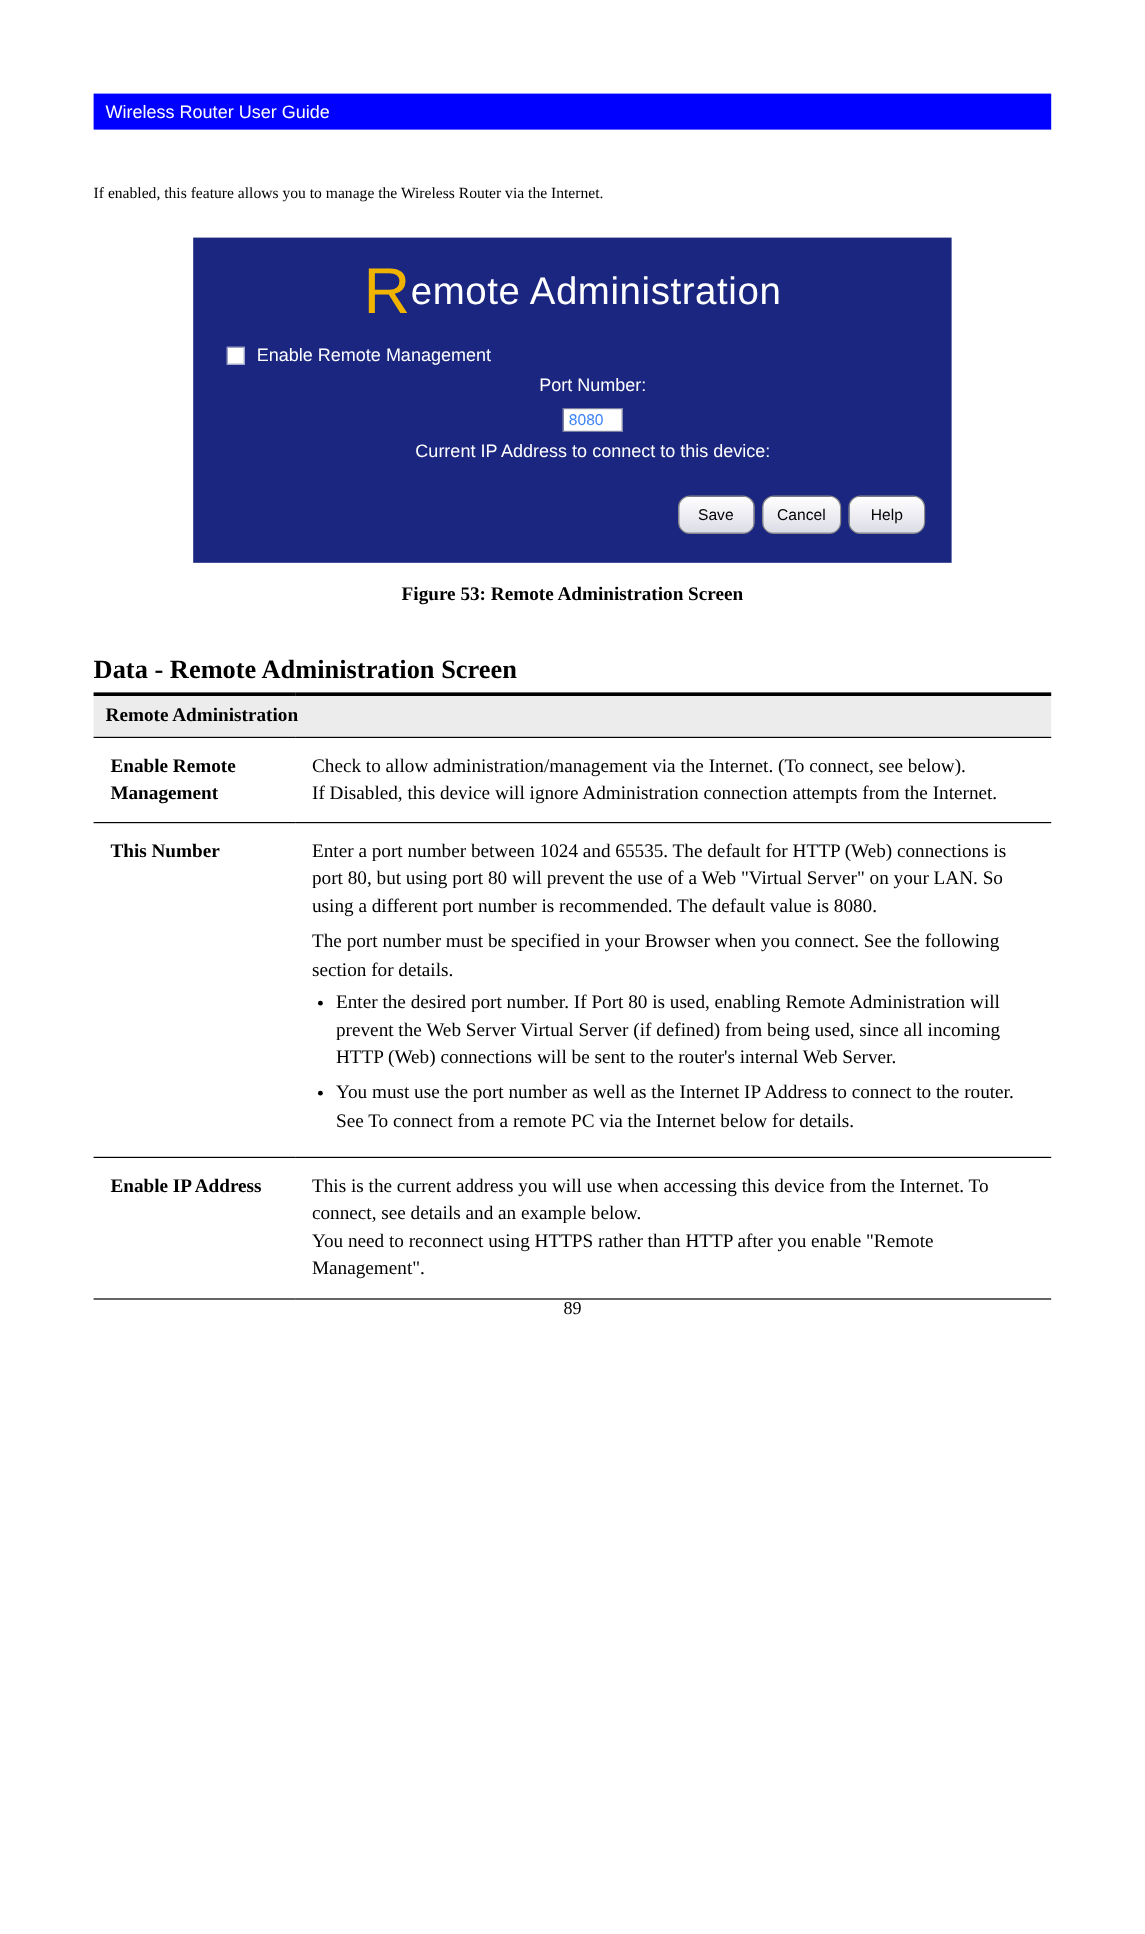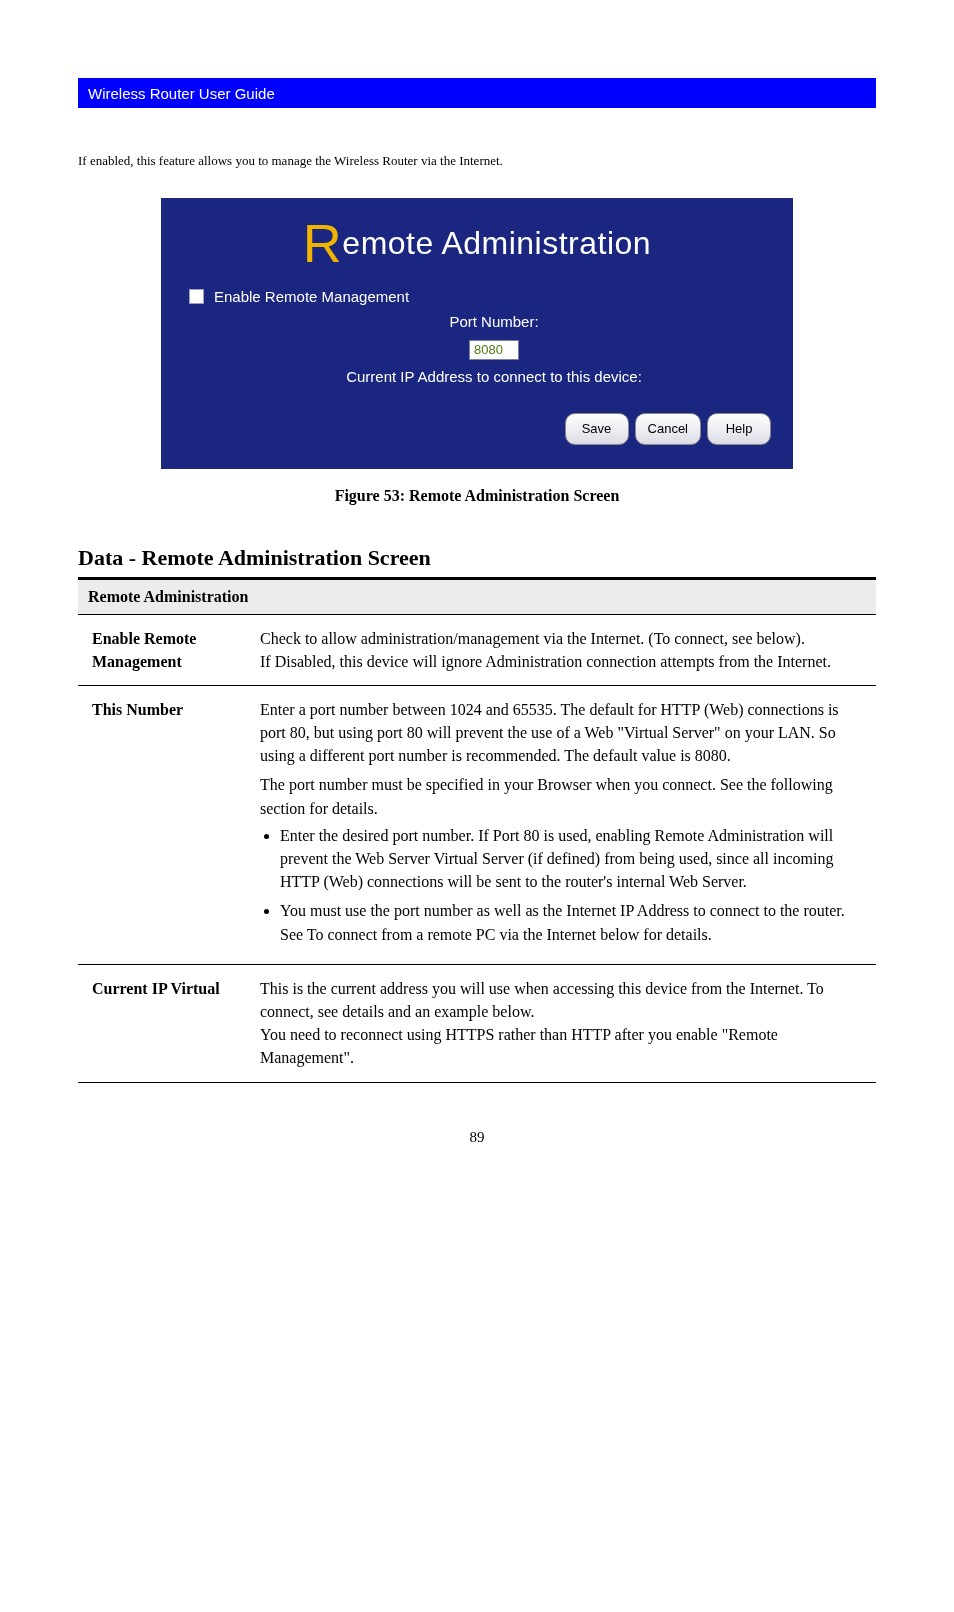--- a/index.html
+++ b/index.html
@@ -39,21 +39,21 @@
   .admin-right .desc { line-height: 1.35; margin-bottom: 10px; }
   .admin-right .row { display: flex; align-items: center; gap: 10px; margin-left: 6px; }
   .admin-right .row + .row { margin-top: 8px; flex-direction: column; }
   .admin-right .indent { margin-left: 34px; }
   .chk {
     appearance: none; width: 15px; height: 15px; border: 1px solid #9aa0c6;
     background: #ffffff; display: inline-block;
   }
   .port-input {
     width: 50px; height: 20px; border: 1px solid #7a7f9e; padding: 0 4px;
-    font-family: Arial, Helvetica, sans-serif; font-size: 13px; color: #4d7c0f;
+    font-family: Arial, Helvetica, sans-serif; font-size: 13px; color: #3b82f6;
     background: #ffffff;
   }
   .btn-row { display: flex; gap: 6px; justify-content: flex-end; margin-top: 28px; }
   .btn {
     min-width: 64px; height: 32px; padding: 0 12px;
     border: 1px solid #8a8a8a; border-radius: 10px;
     background: linear-gradient(#ffffff, #dcdce6);
     font-family: Arial, Helvetica, sans-serif; font-size: 13px; color: #000;
     cursor: pointer;
   }
@@ -69,21 +69,21 @@
     padding: 8px 10px; font-size: 16px;
   }
   .data-table td {
     border-bottom: 1px solid #000; padding: 12px 14px; vertical-align: top;
     line-height: 1.45;
   }
   .data-table td.label { width: 168px; font-weight: 700; }
   .data-table ul { margin: 4px 0 0 20px; }
   .data-table li { margin-bottom: 6px; }
 
-  .page-num { text-align: center; font-size: 15px; margin-top: 46px; }
+  .page-num { text-align: center; font-size: 15px; }
 </style>
 </head>
 <body>
 
 <div class="page">
 
   <div class="chapter-bar">
     <span>Wireless Router User Guide</span>
     <span></span>
   </div>
@@ -144,21 +144,21 @@
         <p>Enter a port number between 1024 and 65535. The default for HTTP (Web) connections is port 80, but using port 80 will prevent the use of a Web "Virtual Server" on your LAN. So using a different port number is recommended. The default value is 8080.</p>
         <p style="margin-top:6px">The port number must be specified in your Browser when you connect. See the following section for details.</p>
         <ul>
           <li>Enter the desired port number. If Port 80 is used, enabling Remote Administration will prevent the Web Server Virtual Server (if defined) from being used, since all incoming HTTP (Web) connections will be sent to the router's internal Web Server.</li>
           <li>You must use the port number as well as the Internet IP Address to connect to the router. See To connect from a remote PC via the Internet below for details.</li>
         </ul>
       </td>
     </tr>
 
     <tr>
-      <td class="label">Current IP Virtual</td>
+      <td class="label">Enable IP Address</td>
       <td><span style="white-space:pre-line">This is the current address you will use when accessing this device from the Internet. To connect, see details and an example below.
 You need to reconnect using HTTPS rather than HTTP after you enable "Remote Management".</span></td>
     </tr>
   </tbody>
     </table>
 
   <p class="page-num">89</p>
 
 </div>
 

